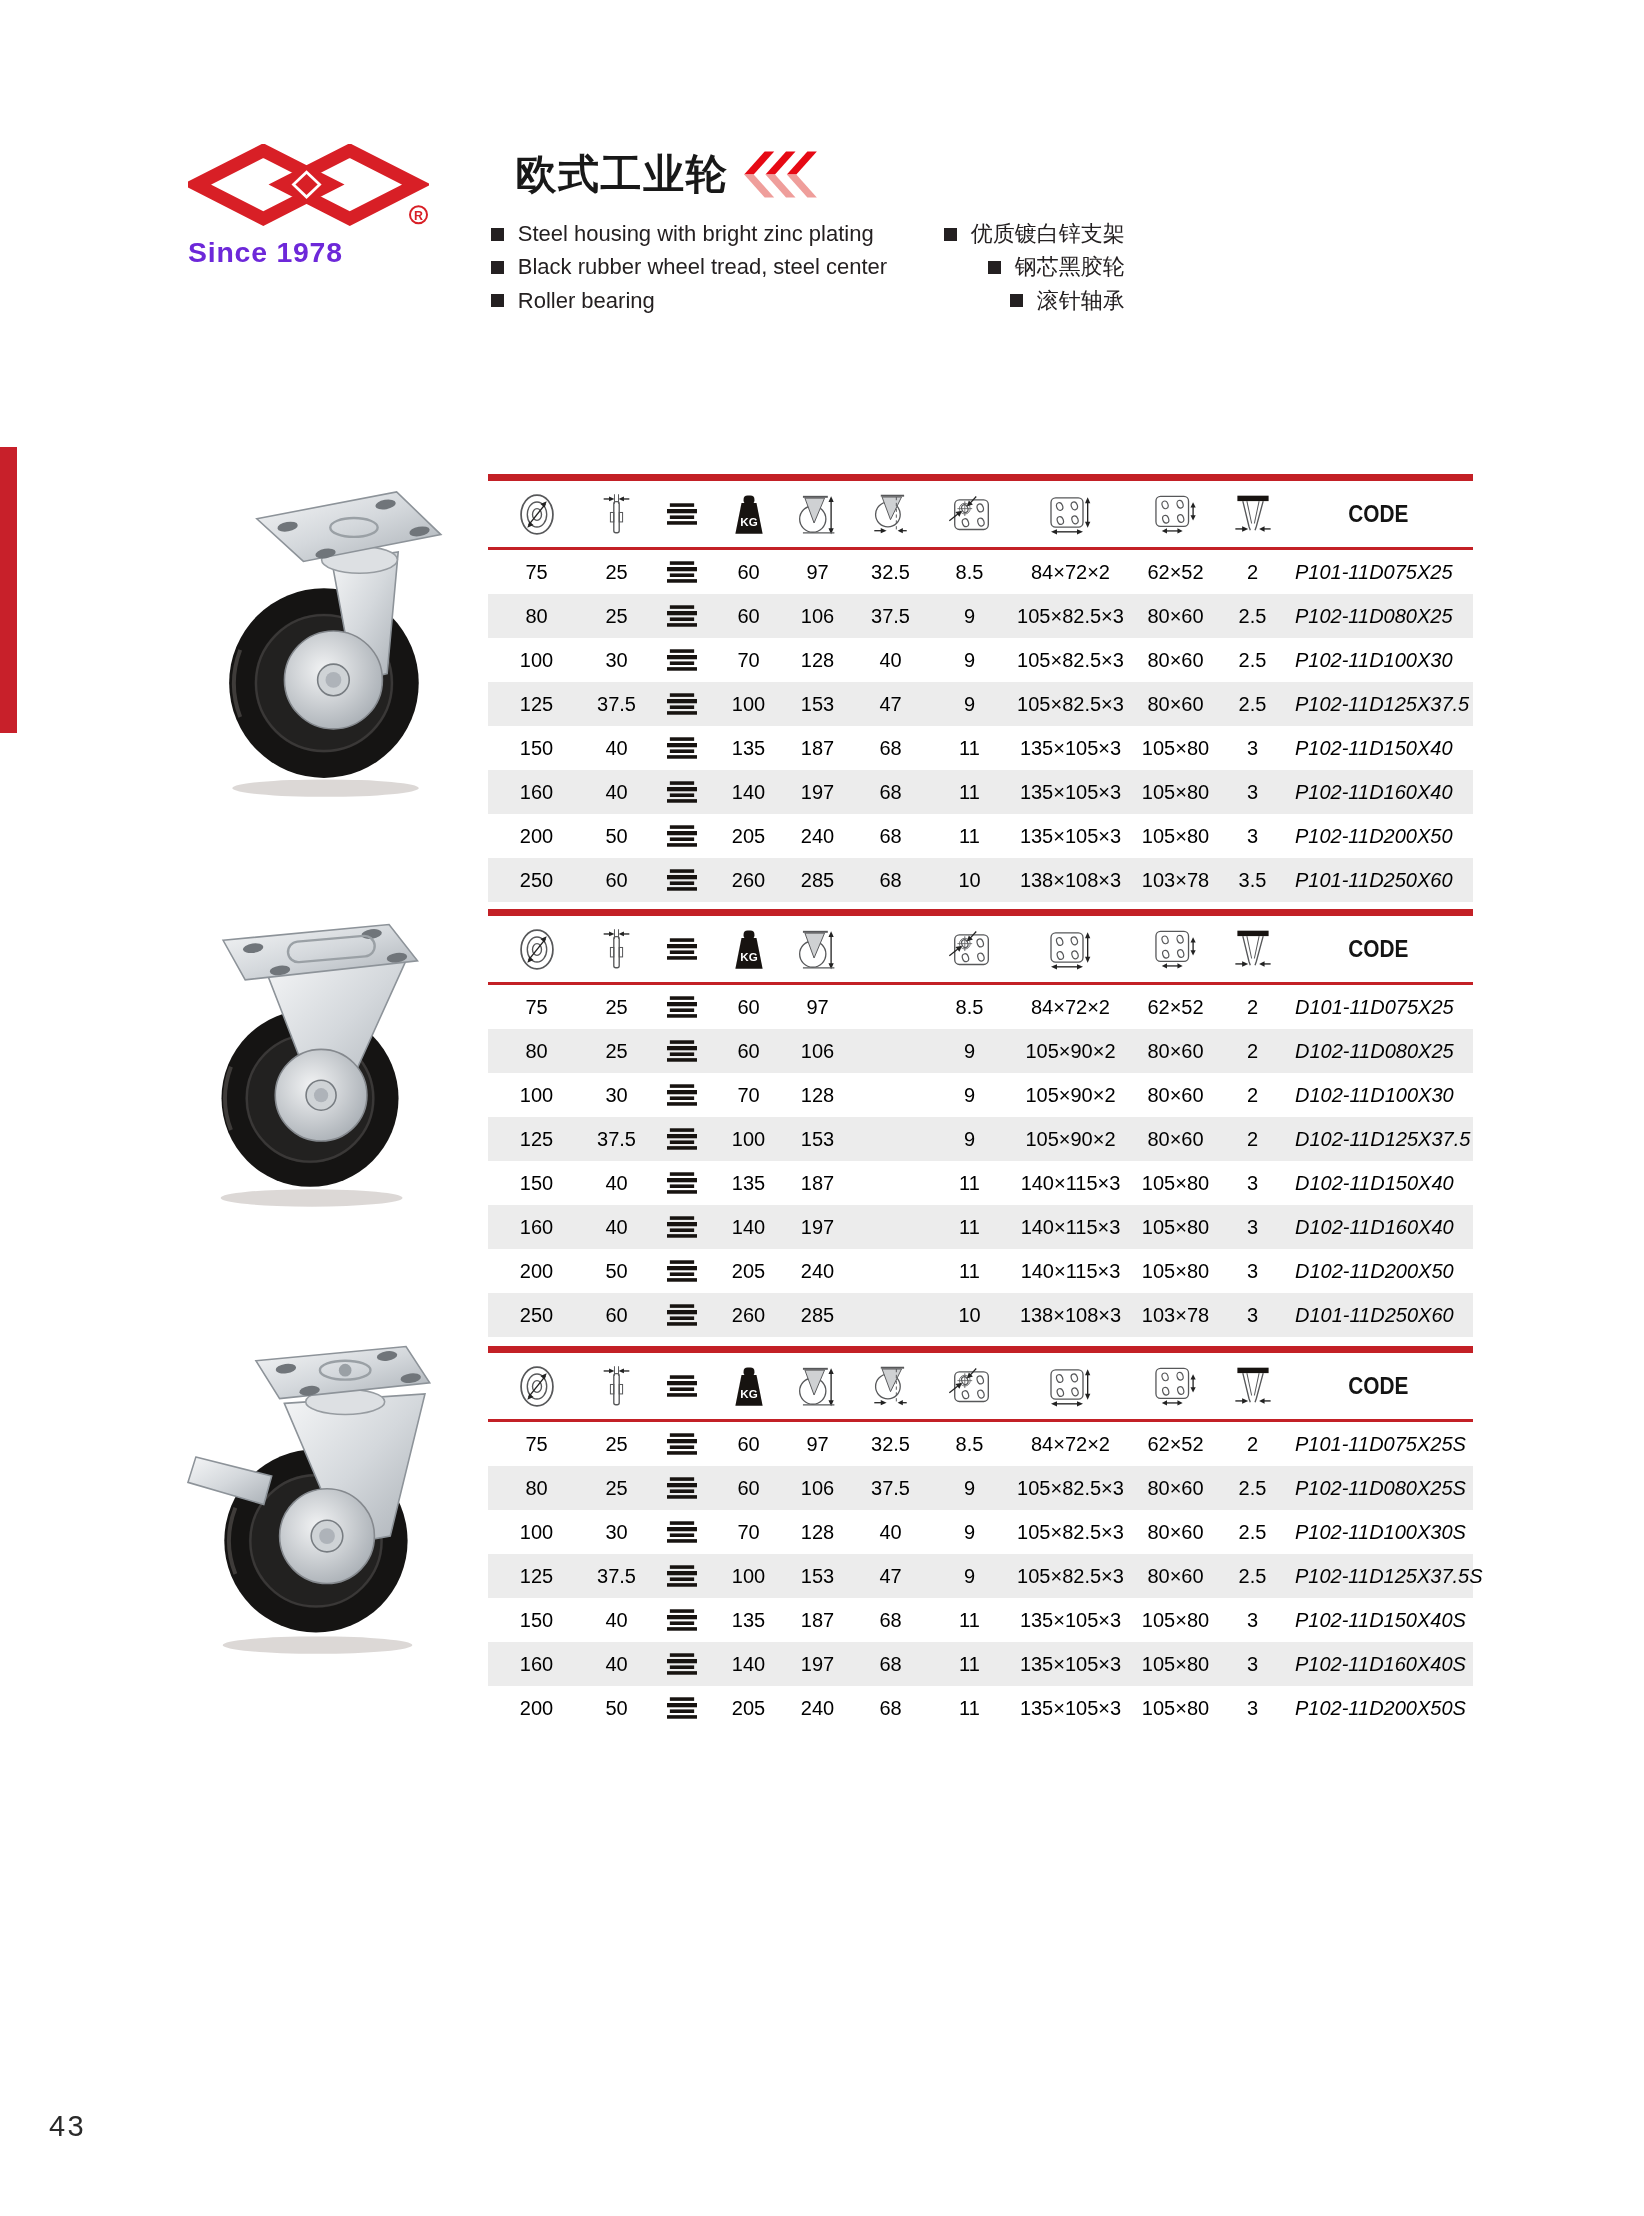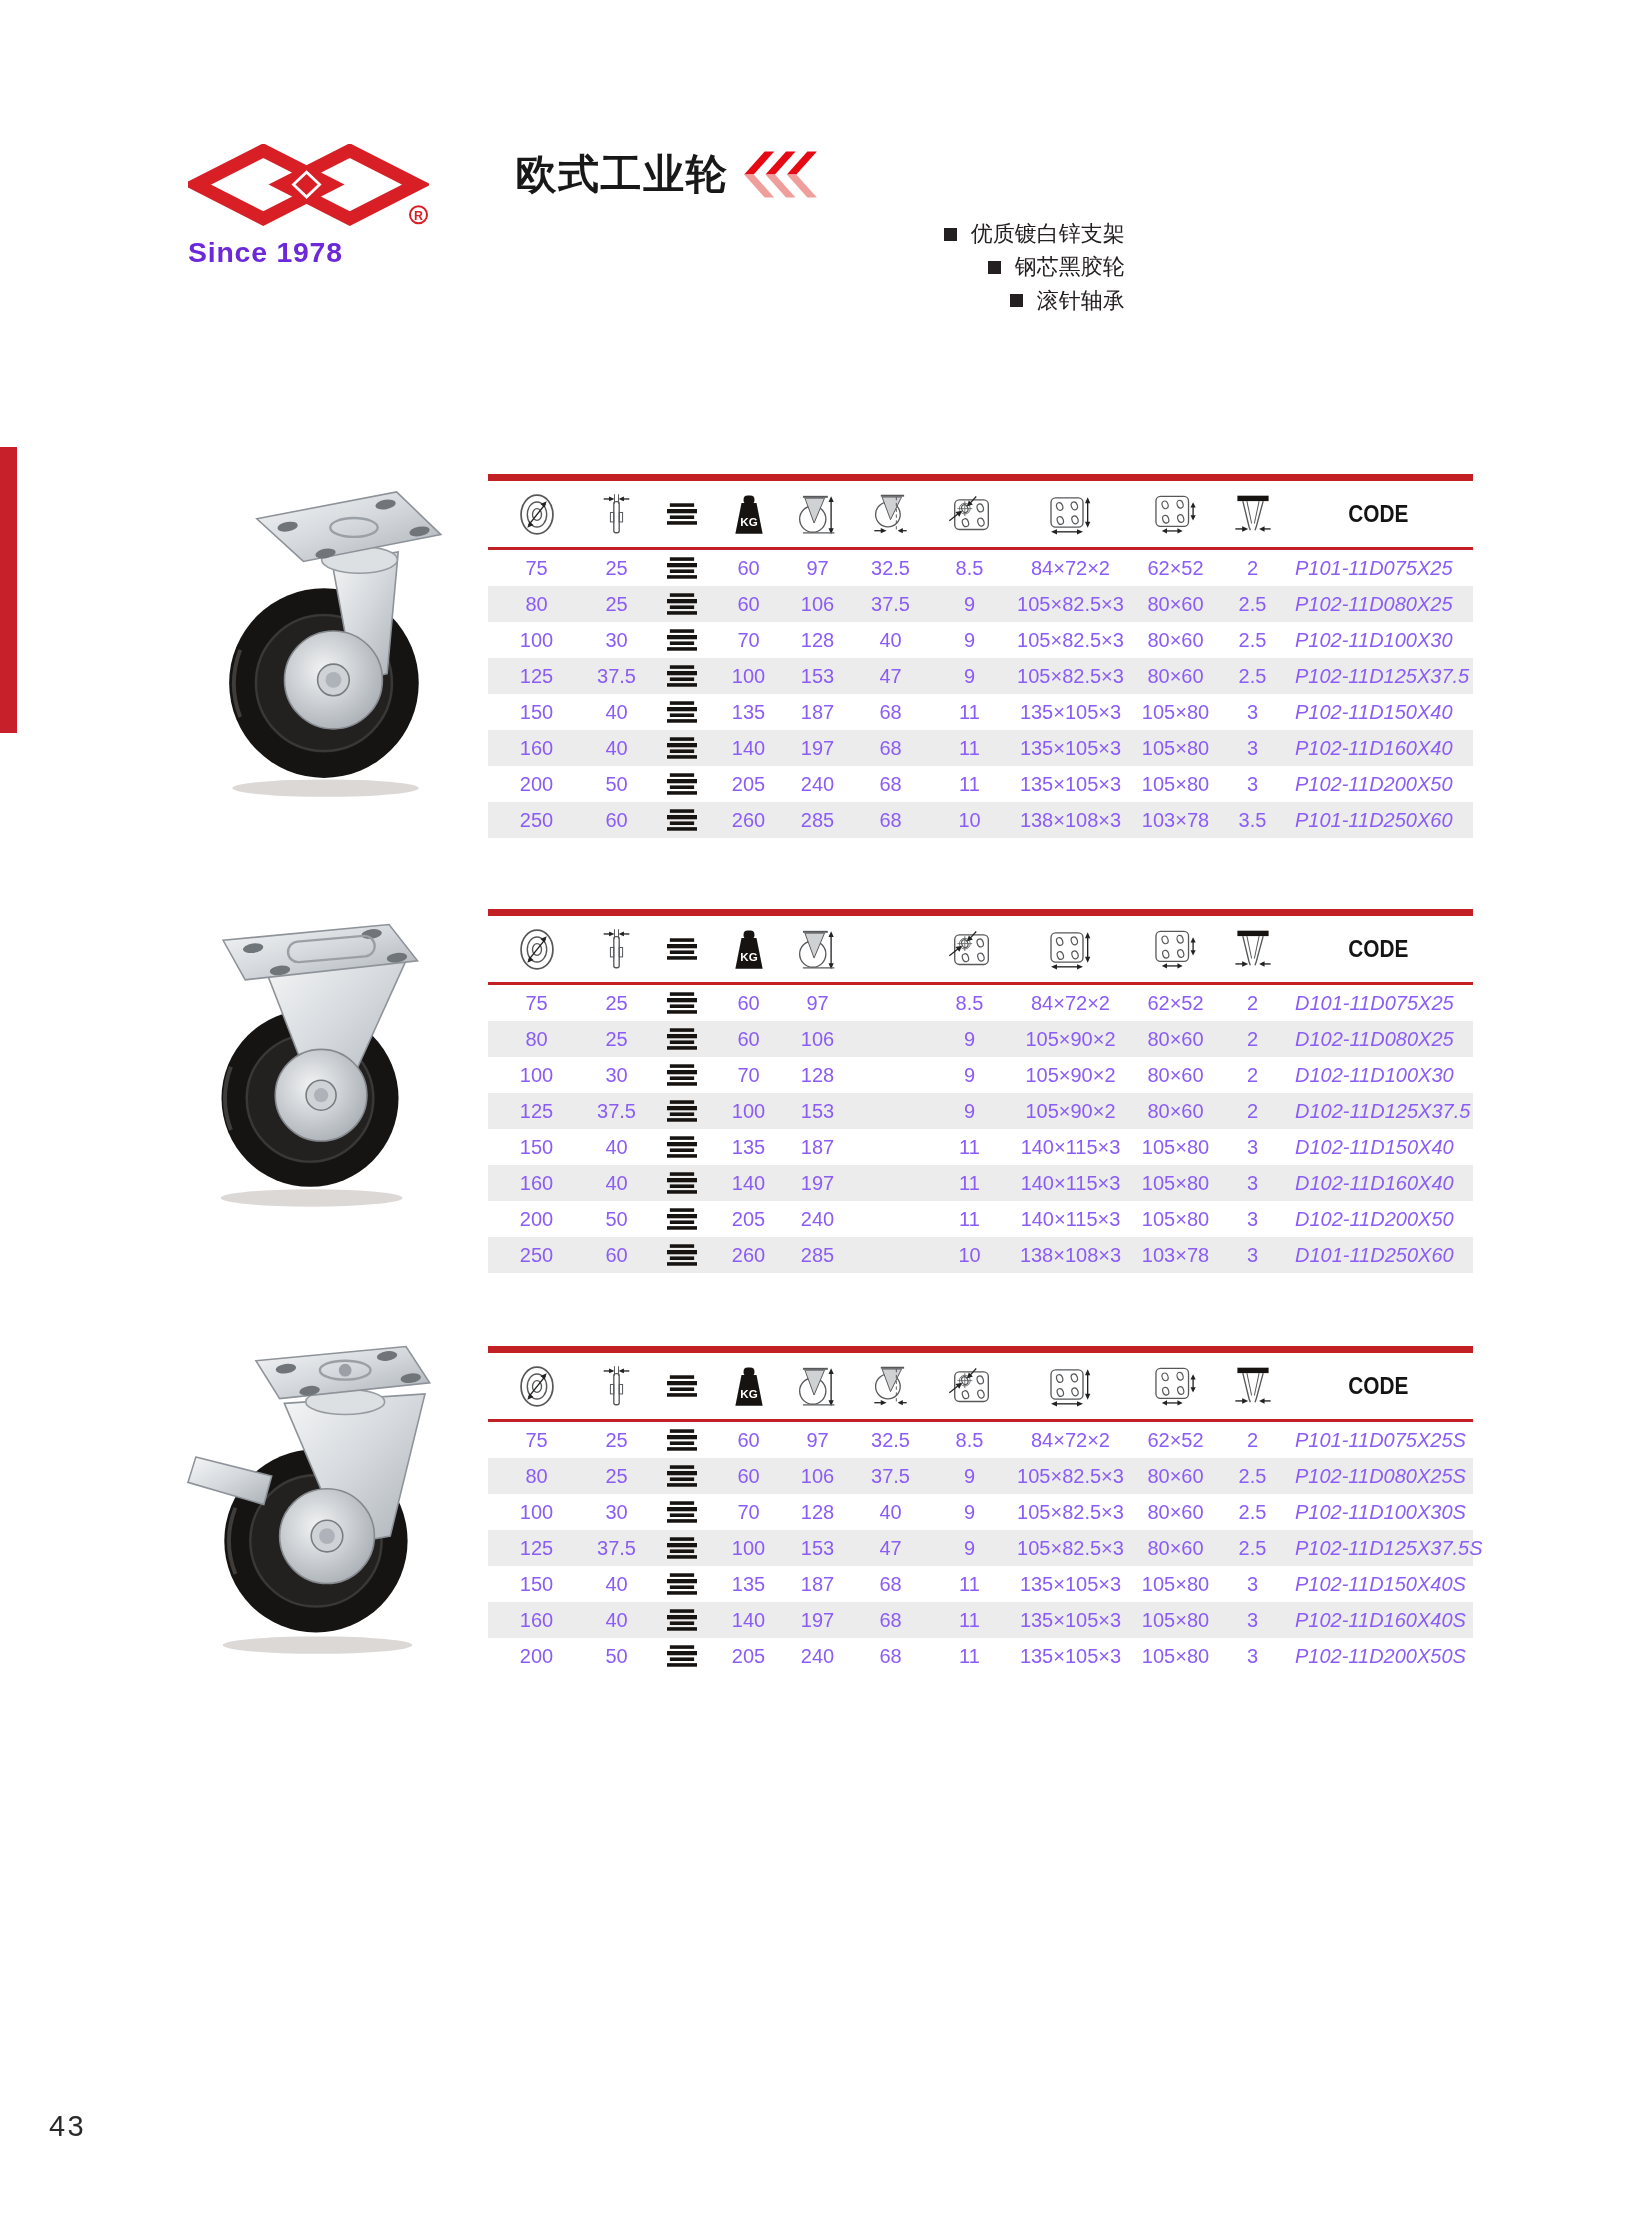--- a/index.html
+++ b/index.html
@@ -27,21 +27,21 @@
   .bullet{width:13.4px;height:13.4px;background:#242021;margin-right:13.4px;flex:0 0 13.4px;}
 
   
   .spec-table{position:absolute;left:488px;width:985px;}
   .grid-row{display:grid;grid-template-columns:97px 63px 67px 67px 71px 75px 83px 119px 91px 63px 188px;}
   .thead{height:66px;align-items:center;justify-items:center;
          border-top:7.1px solid #c32026;border-bottom:3.2px solid #c32026;text-align:center;}
   .th{display:flex;align-items:center;justify-content:center;}
   .th.code-h{font-size:24.5px;font-weight:800;color:#141414;letter-spacing:0px;
              font-family:"Liberation Sans",sans-serif;transform:scaleX(.85);}
-  .tr{height:36px;align-items:center;justify-items:center;font-size:20px;color:#8b5cf6;}
+  .tr{height:44px;align-items:center;justify-items:center;font-size:20px;color:#000000;}
   .tr.alt{background:#ececec;text-align:center;}
   .td{line-height:36px;white-space:nowrap;}
   .td.code-cell{justify-self:start;padding-left:11px;font-style:italic;}
   .hicon{display:inline-flex;align-items:center;justify-content:center;}
 
   
   .photo{position:absolute;}
   .photo1{left:199px;top:484px;width:257px;height:316px;}
   .photo2{left:193px;top:915px;width:253px;height:294px;}
   .photo3{left:183px;top:1337px;width:273px;height:320px;}
@@ -76,20 +76,34 @@
           <polygon points="0,31 12,31 38,60 26,60" fill="#ef9e9b"></polygon>
           <polygon points="53,2 65,2 39,31 27,31" fill="#e60914"></polygon>
           <polygon points="27,31 39,31 65,60 53,60" fill="#ef9e9b"></polygon>
           <polygon points="80,2 92,2 66,31 54,31" fill="#e60914"></polygon>
           <polygon points="54,31 66,31 92,60 80,60" fill="#ef9e9b"></polygon>
         </g>
       </svg>
     </span>
   </div>
 
+  <div class="features en">
+    <div class="feature">
+      <span class="bullet"></span>
+      <span>Steel housing with bright zinc plating</span>
+    </div>
+    <div class="feature">
+      <span class="bullet"></span>
+      <span>Black rubber wheel tread, steel center</span>
+    </div>
+    <div class="feature">
+      <span class="bullet"></span>
+      <span>Roller bearing</span>
+    </div>
+  </div>
   <div class="features cn">
     <div class="feature">
       <span class="bullet"></span>
       <span>优质镀白锌支架</span>
     </div>
     <div class="feature">
       <span class="bullet"></span>
       <span>钢芯黑胶轮</span>
     </div>
     <div class="feature">

